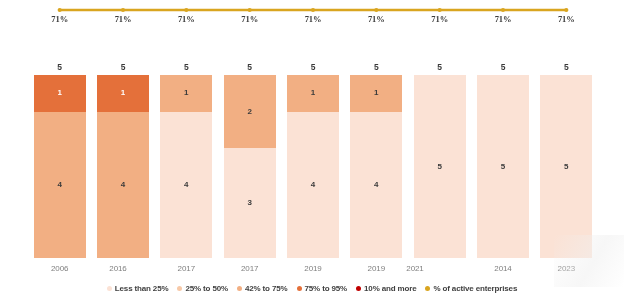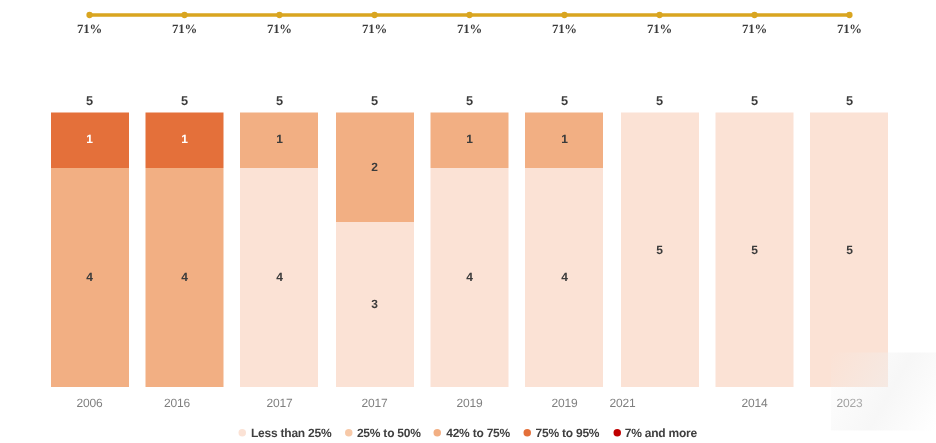--- a/index.html
+++ b/index.html
@@ -271,17 +271,21 @@
       <div class="legend-item">
         <span class="legend-dot" style="background: rgb(242, 175, 131);"></span>
         <span class="legend-text">42% to 75%</span>
       </div>
       <div class="legend-item">
         <span class="legend-dot" style="background: rgb(228, 112, 58);"></span>
         <span class="legend-text">75% to 95%</span>
       </div>
       <div class="legend-item">
         <span class="legend-dot" style="background: rgb(192, 0, 0);"></span>
-        <span class="legend-text">7% and more</span>
+        <span class="legend-text">10% and more</span>
+      </div>
+      <div class="legend-item">
+        <span class="legend-dot" style="background: rgb(217, 165, 32);"></span>
+        <span class="legend-text">% of active enterprises</span>
       </div>
     </div>
 
 </div>
 
 </body></html>

